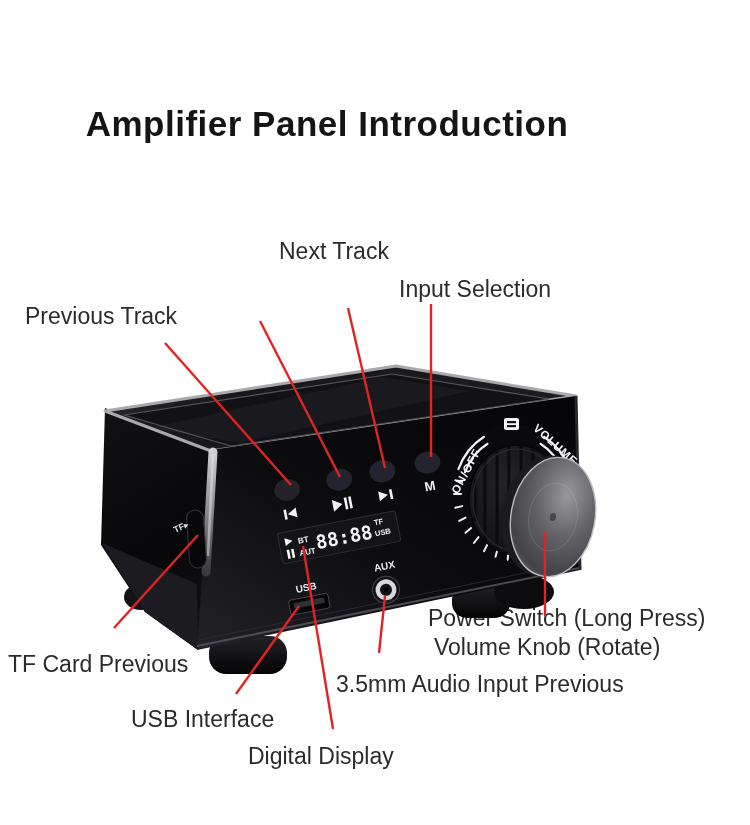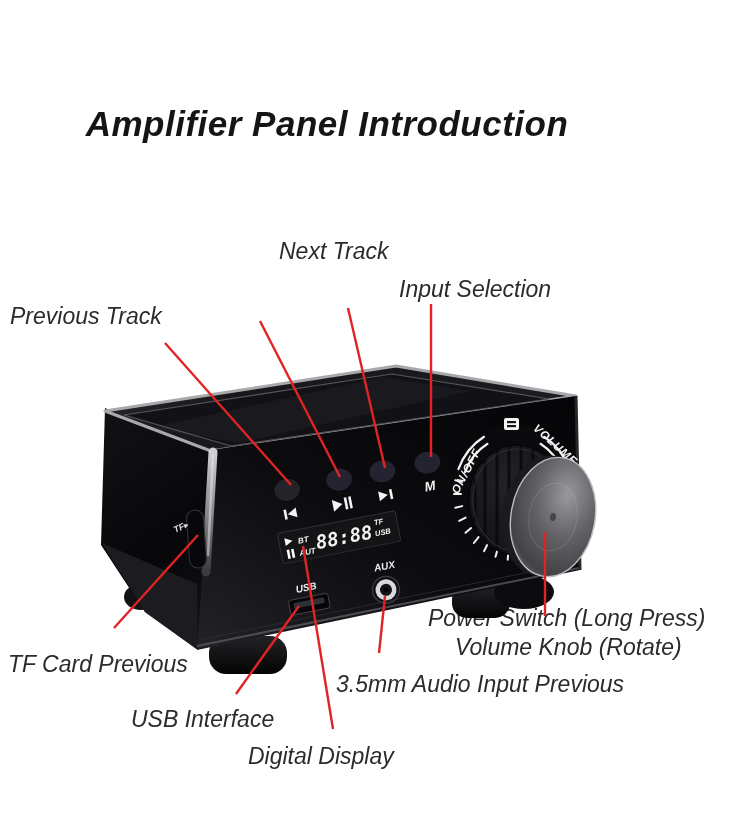--- a/index.html
+++ b/index.html
@@ -1,27 +1,27 @@
 <!DOCTYPE html>
 <html><head>
 <meta charset="utf-8">
 <style>
   html,body{margin:0;padding:0;}
   body{width:750px;height:825px;background:#ffffff;overflow:hidden;
        font-family:"Liberation Sans","DejaVu Sans",sans-serif;}
-  #stage{position:relative;width:654px;height:825px;background:#ffffff;font-style:italic;}
+  #stage{position:relative;width:654px;height:825px;background:#ffffff;}
   #title{position:absolute;left:0;right:0;top:104px;text-align:center;
          font-size:35px;font-weight:700;color:#151515;letter-spacing:.5px;}
   .label{position:absolute;font-size:23px;font-weight:500;color:#2b2b2b;white-space:nowrap;}
-  #lab-previous-track{left:10px;top:303px;}
+  #lab-previous-track{left:25px;top:303px;}
   #lab-play-pause{left:179px;top:271px;}
   #lab-next-track{left:270px;top:238px;margin-left:9px;}
   #lab-input-selection{left:399px;top:276px;}
   #lab-power-switch{left:428px;top:605px;}
-  #lab-volume-knob{left:455px;top:634px;}
+  #lab-volume-knob{left:434px;top:634px;}
   #lab-audio-input{left:336px;top:671px;}
   #lab-tf-card{left:8px;top:651px;}
   #lab-usb-interface{left:131px;top:706px;}
   #lab-digital-display{left:248px;top:743px;}
   #device-svg{position:absolute;left:0;top:0;}
   text{user-select:none;}
 </style>
 </head>
 <body>
 

